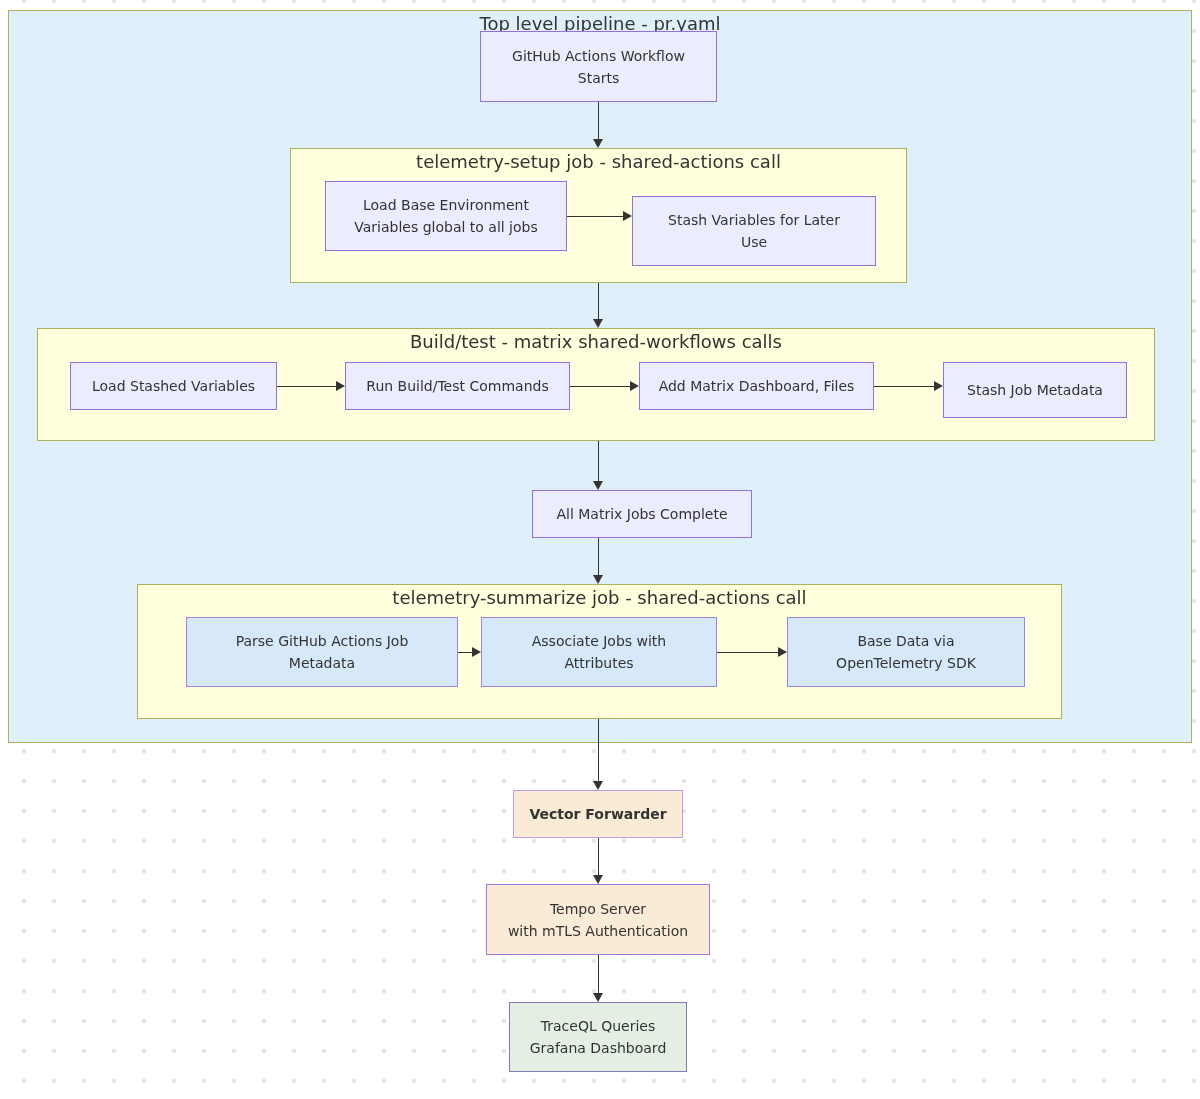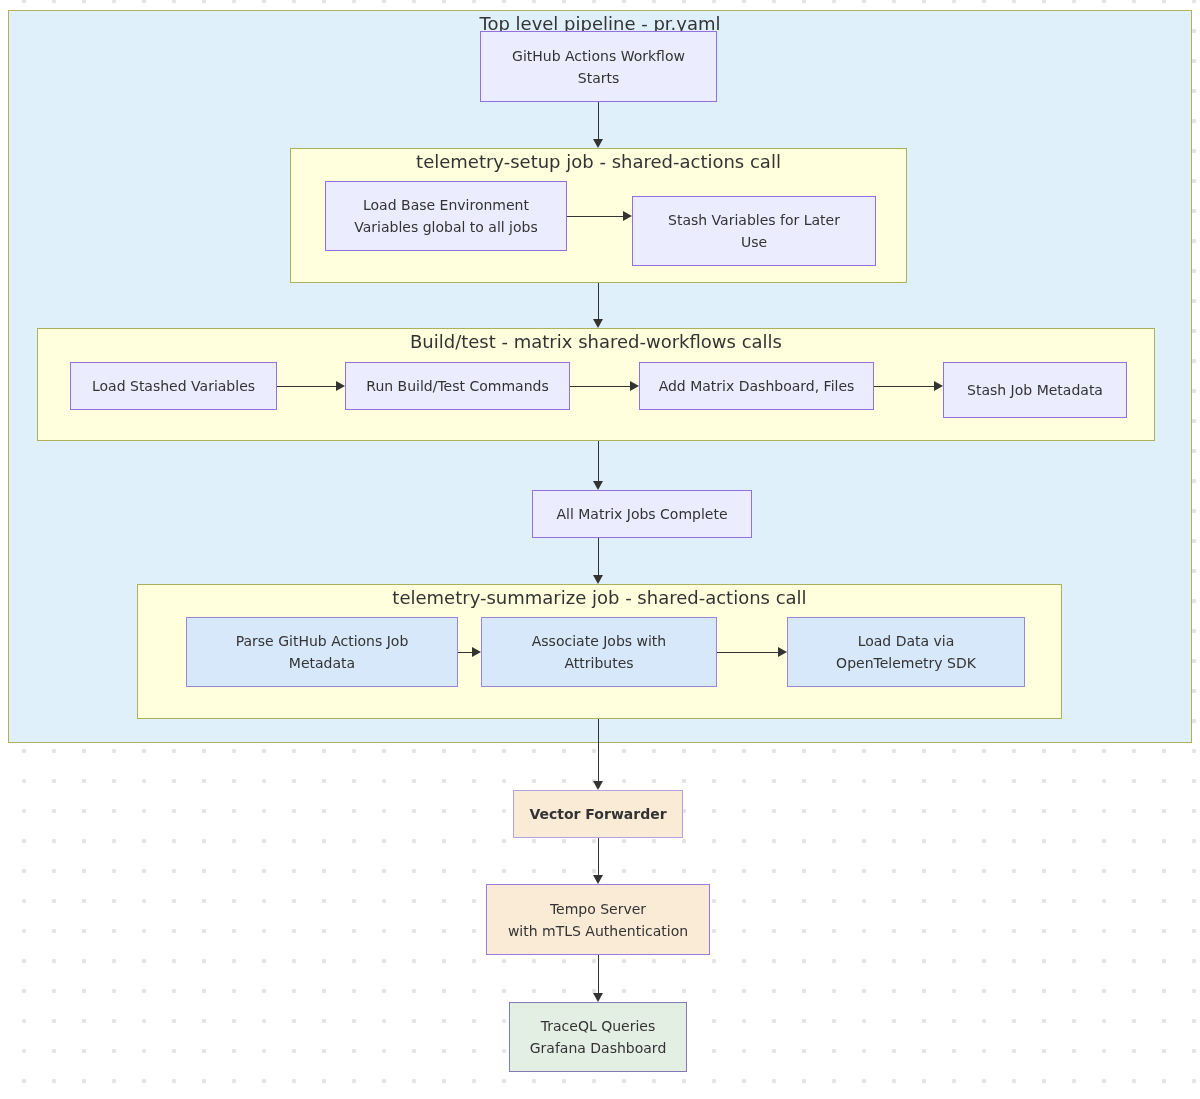--- a/index.html
+++ b/index.html
@@ -136,21 +136,21 @@
   <span>Parse GitHub Actions Job</span>
   <span>Metadata</span>
 </div>
 
 <div class="node node-blue" style="left:481px; top:617px; width:236px; height:70px;">
   <span>Associate Jobs with</span>
   <span>Attributes</span>
 </div>
 
 <div class="node node-blue" style="left:787px; top:617px; width:238px; height:70px;">
-  <span>Load Data via</span>
+  <span>Base Data via</span>
   <span>OpenTelemetry SDK</span>
 </div>
 
 <div class="node node-peach-light" style="left:513px; top:790px; width:170px; height:48px;font-weight:bold;">
   <span>Vector Forwarder</span>
 </div>
 
 <div class="node node-peach" style="left:486px; top:884px; width:224px; height:71px;">
   <span>Tempo Server</span>
   <span>with mTLS Authentication</span>

